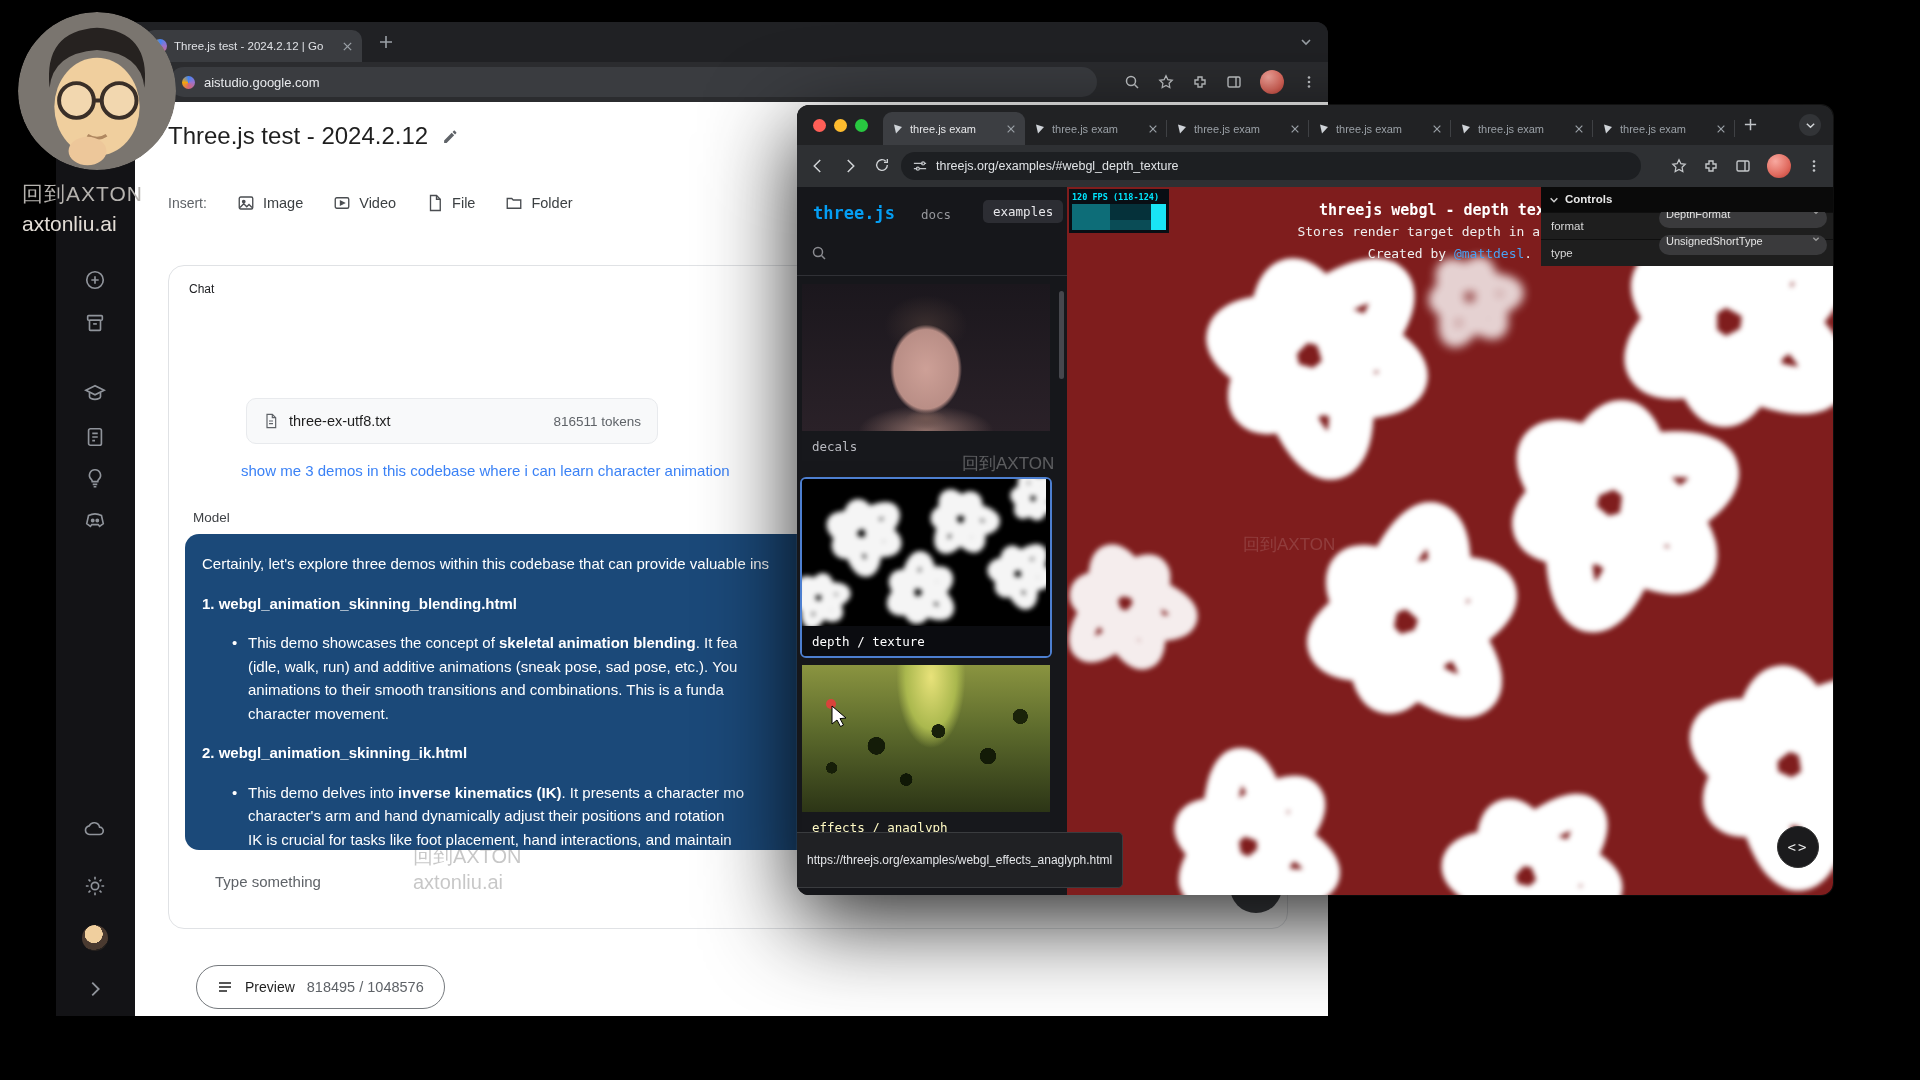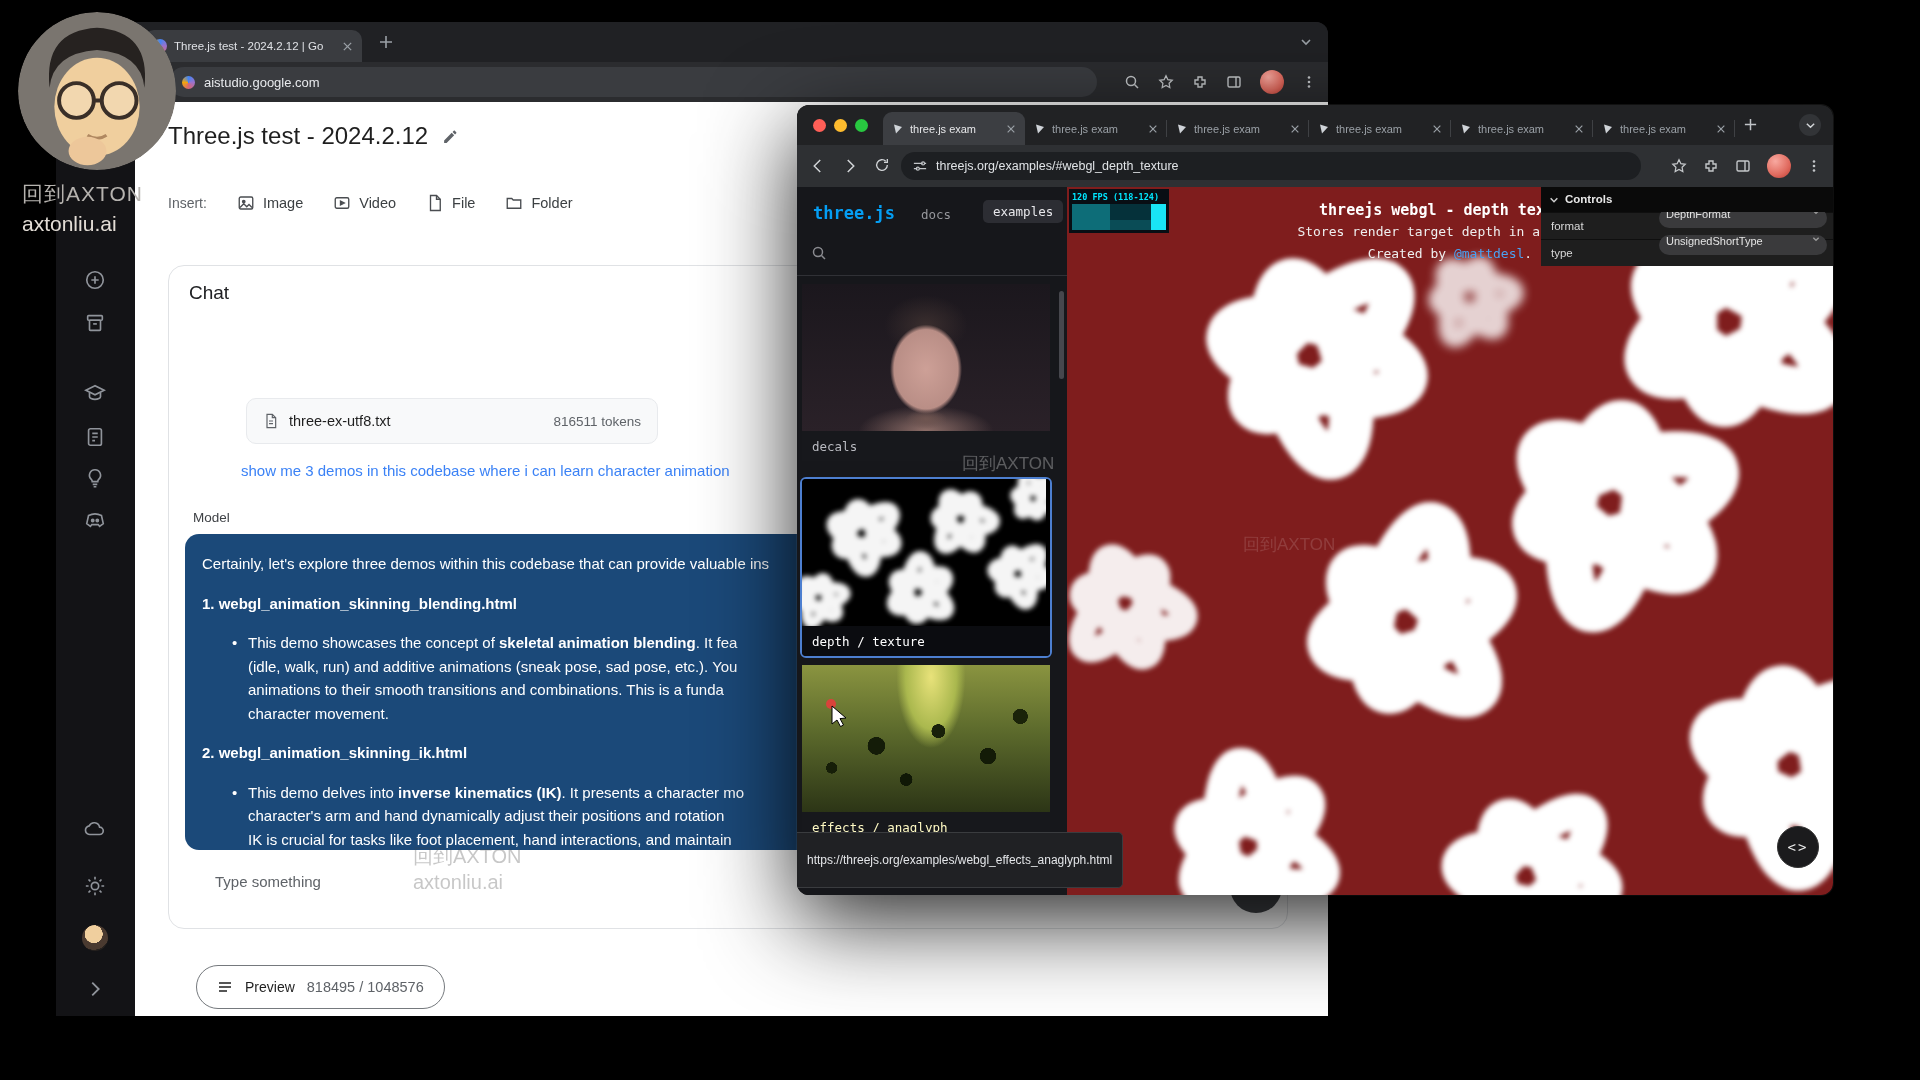--- a/index.html
+++ b/index.html
@@ -30,21 +30,21 @@
   .rail-avatar{position:absolute;left:26px;width:26px;height:26px;border-radius:50%;
                background:radial-gradient(circle at 45% 35%,#f0cf9e 0 40%,#4a3a30 41% 70%,#26211e 71%);}
   
   .s-main{position:absolute;left:79px;top:80px;right:0;bottom:0;background:#fff;overflow:hidden;}
   .page-title-row{position:absolute;left:33px;top:20px;display:flex;align-items:center;gap:14px;}
   .page-title{font-size:24px;color:#1f1f1f;}
   .insert-row{position:absolute;left:33px;top:88px;display:flex;align-items:center;gap:30px;height:26px;}
   .insert-label{font-size:14px;color:#5f6368;}
   .insert-btn{display:flex;align-items:center;gap:8px;font-size:14.5px;color:#3c4043;font-weight:500;cursor:default;}
   .chat-card{position:absolute;left:33px;top:163px;width:1118px;height:662px;border:1px solid #e0e2e5;border-radius:16px;background:#fff;}
-  .chat-heading{position:absolute;left:20px;top:16px;font-size:19px;font-weight:500;color:#202124;}
+  .chat-heading{position:absolute;left:20px;top:16px;font-size:12px;font-weight:500;color:#202124;}
   .attach-chip{position:absolute;left:77px;top:132px;width:412px;height:46px;background:#f8f9fa;border:1px solid #e8eaed;
                border-radius:10px;display:flex;align-items:center;gap:10px;padding:0 16px;box-sizing:border-box;}
   .attach-name{font-size:14.5px;color:#1f1f1f;}
   .attach-tokens{margin-left:auto;font-size:13.5px;color:#5f6368;}
   .user-prompt{position:absolute;left:72px;top:196px;font-size:15px;color:#3b82f6;white-space:nowrap;}
   .model-label{position:absolute;left:24px;top:244px;font-size:13.5px;font-weight:500;color:#3f4246;}
   .model-block{position:absolute;left:16px;top:268px;width:1086px;height:316px;background:#1b4979;border-radius:14px;
                color:#fff;font-size:15px;line-height:23.5px;padding:18px 0 0 17px;box-sizing:border-box;overflow:hidden;}
   .ml{white-space:nowrap;}
   .ml.h{font-weight:700;margin:16px 0;}

